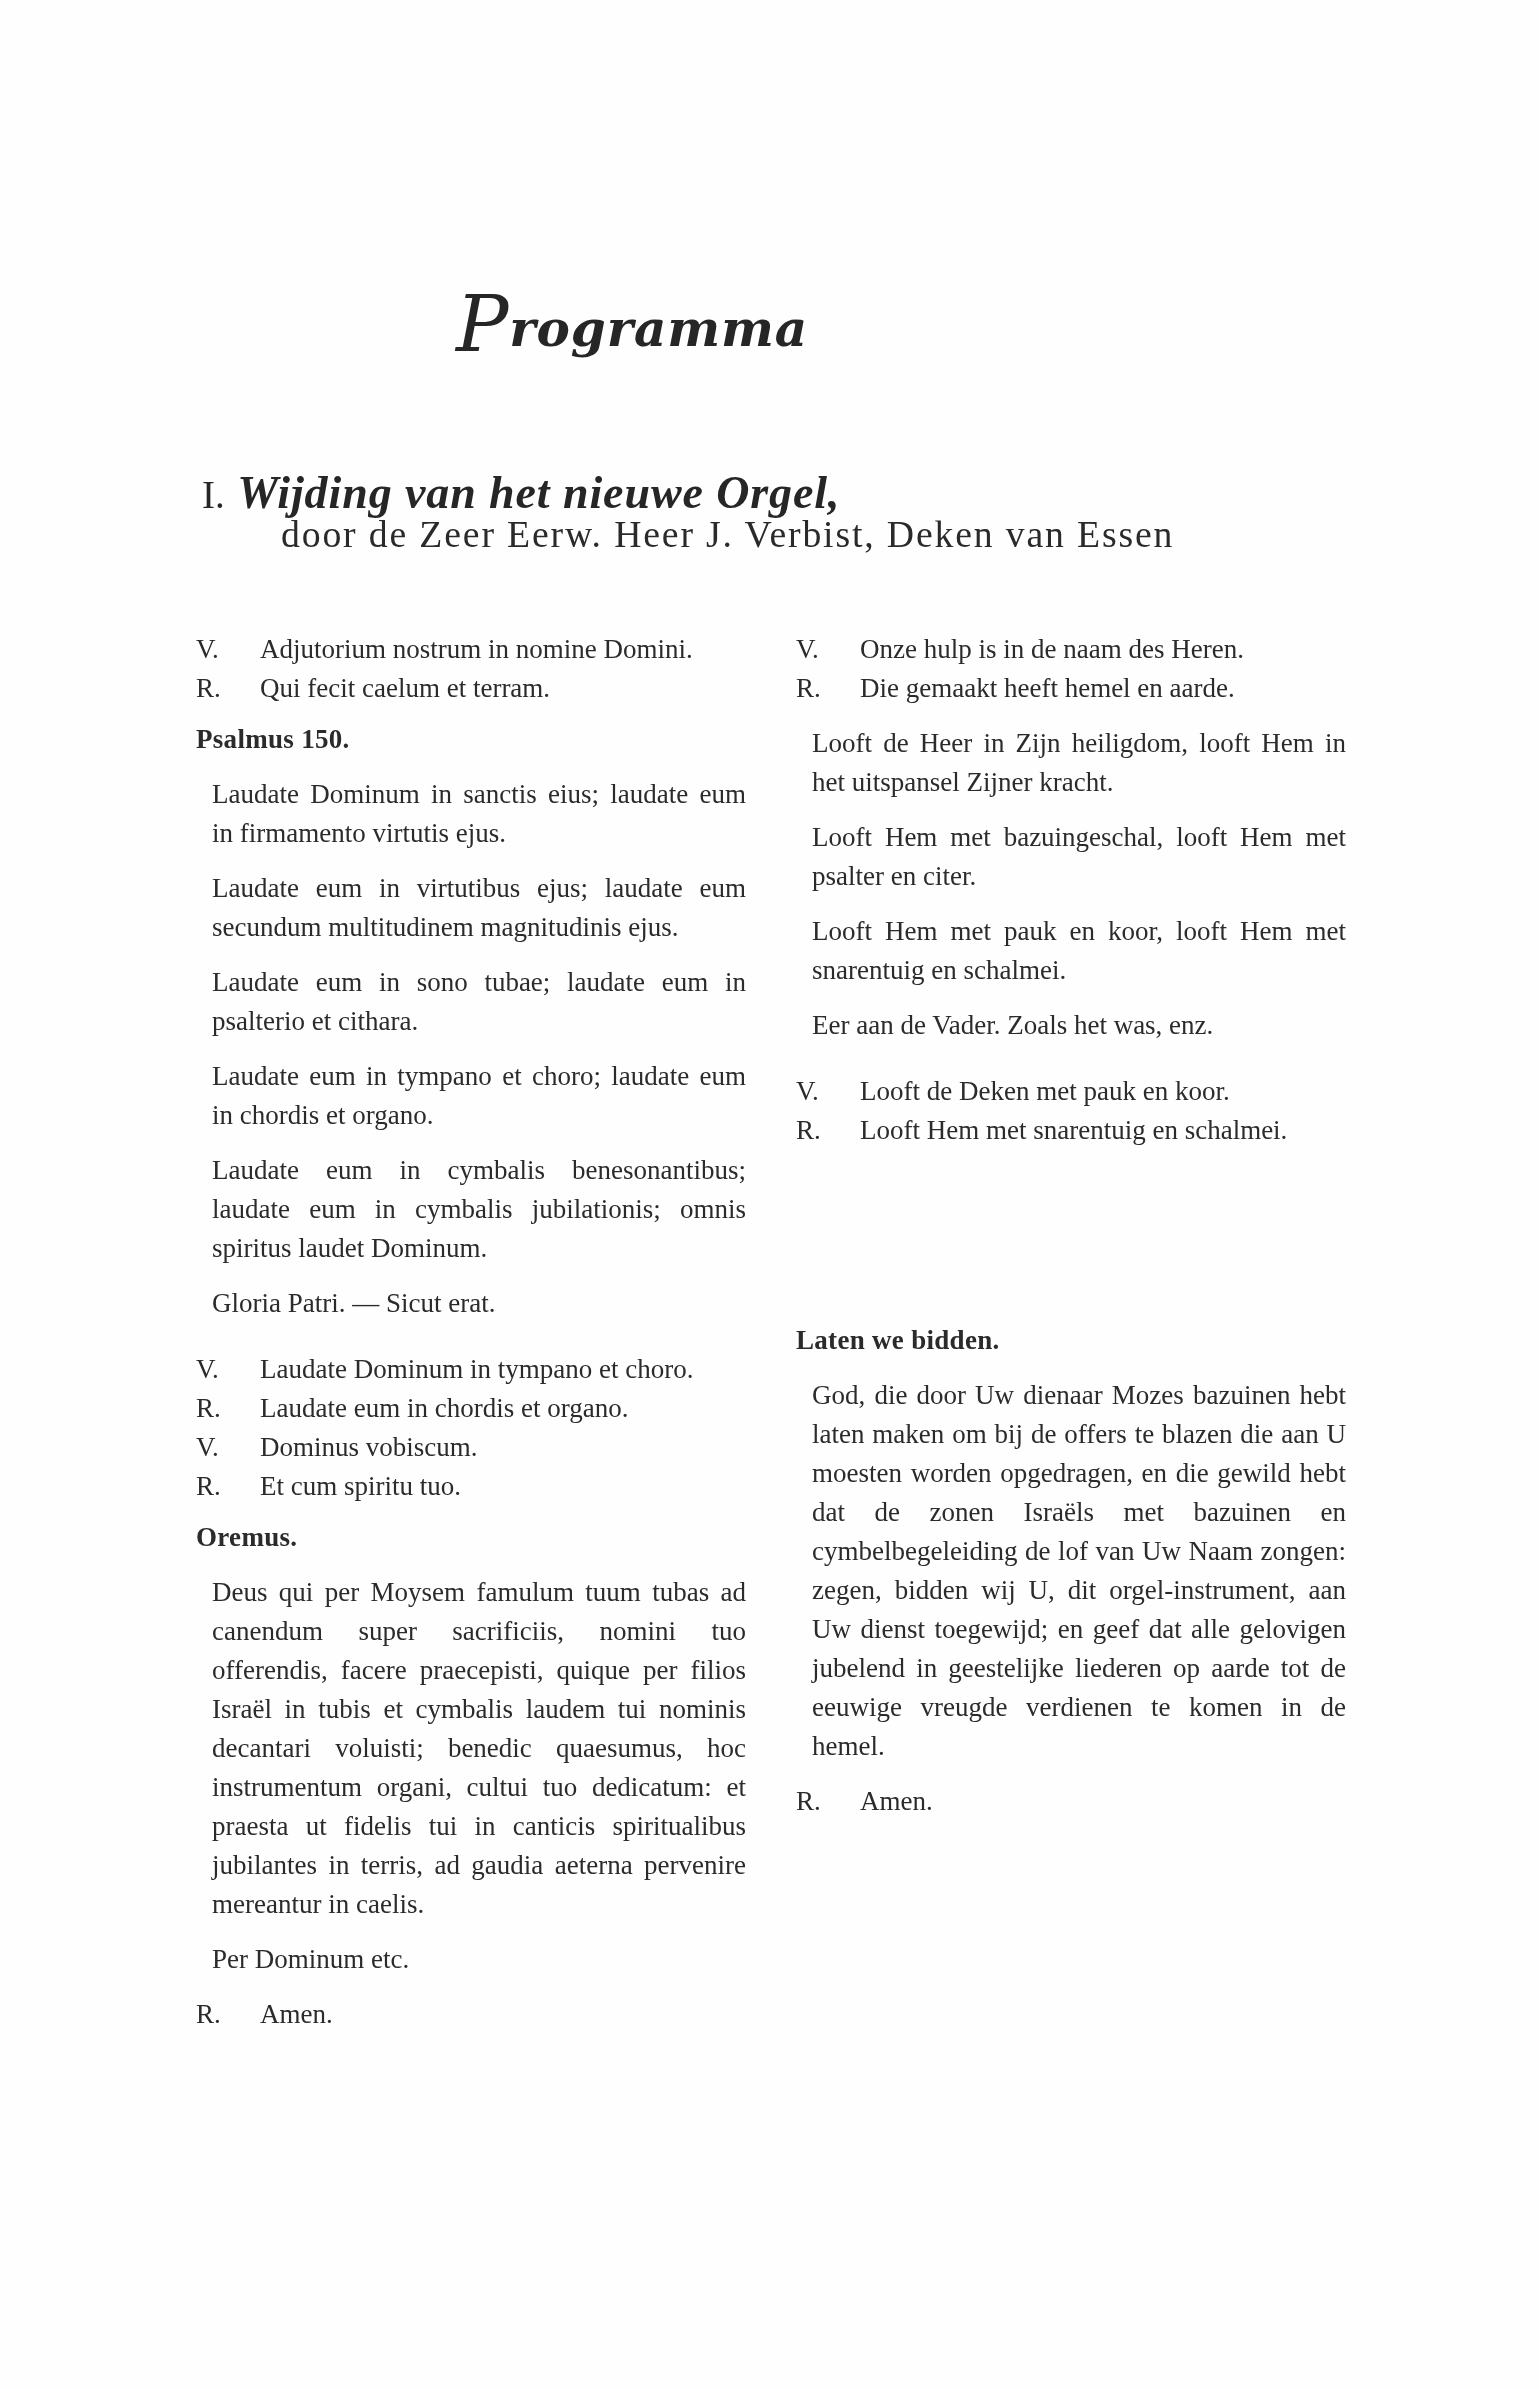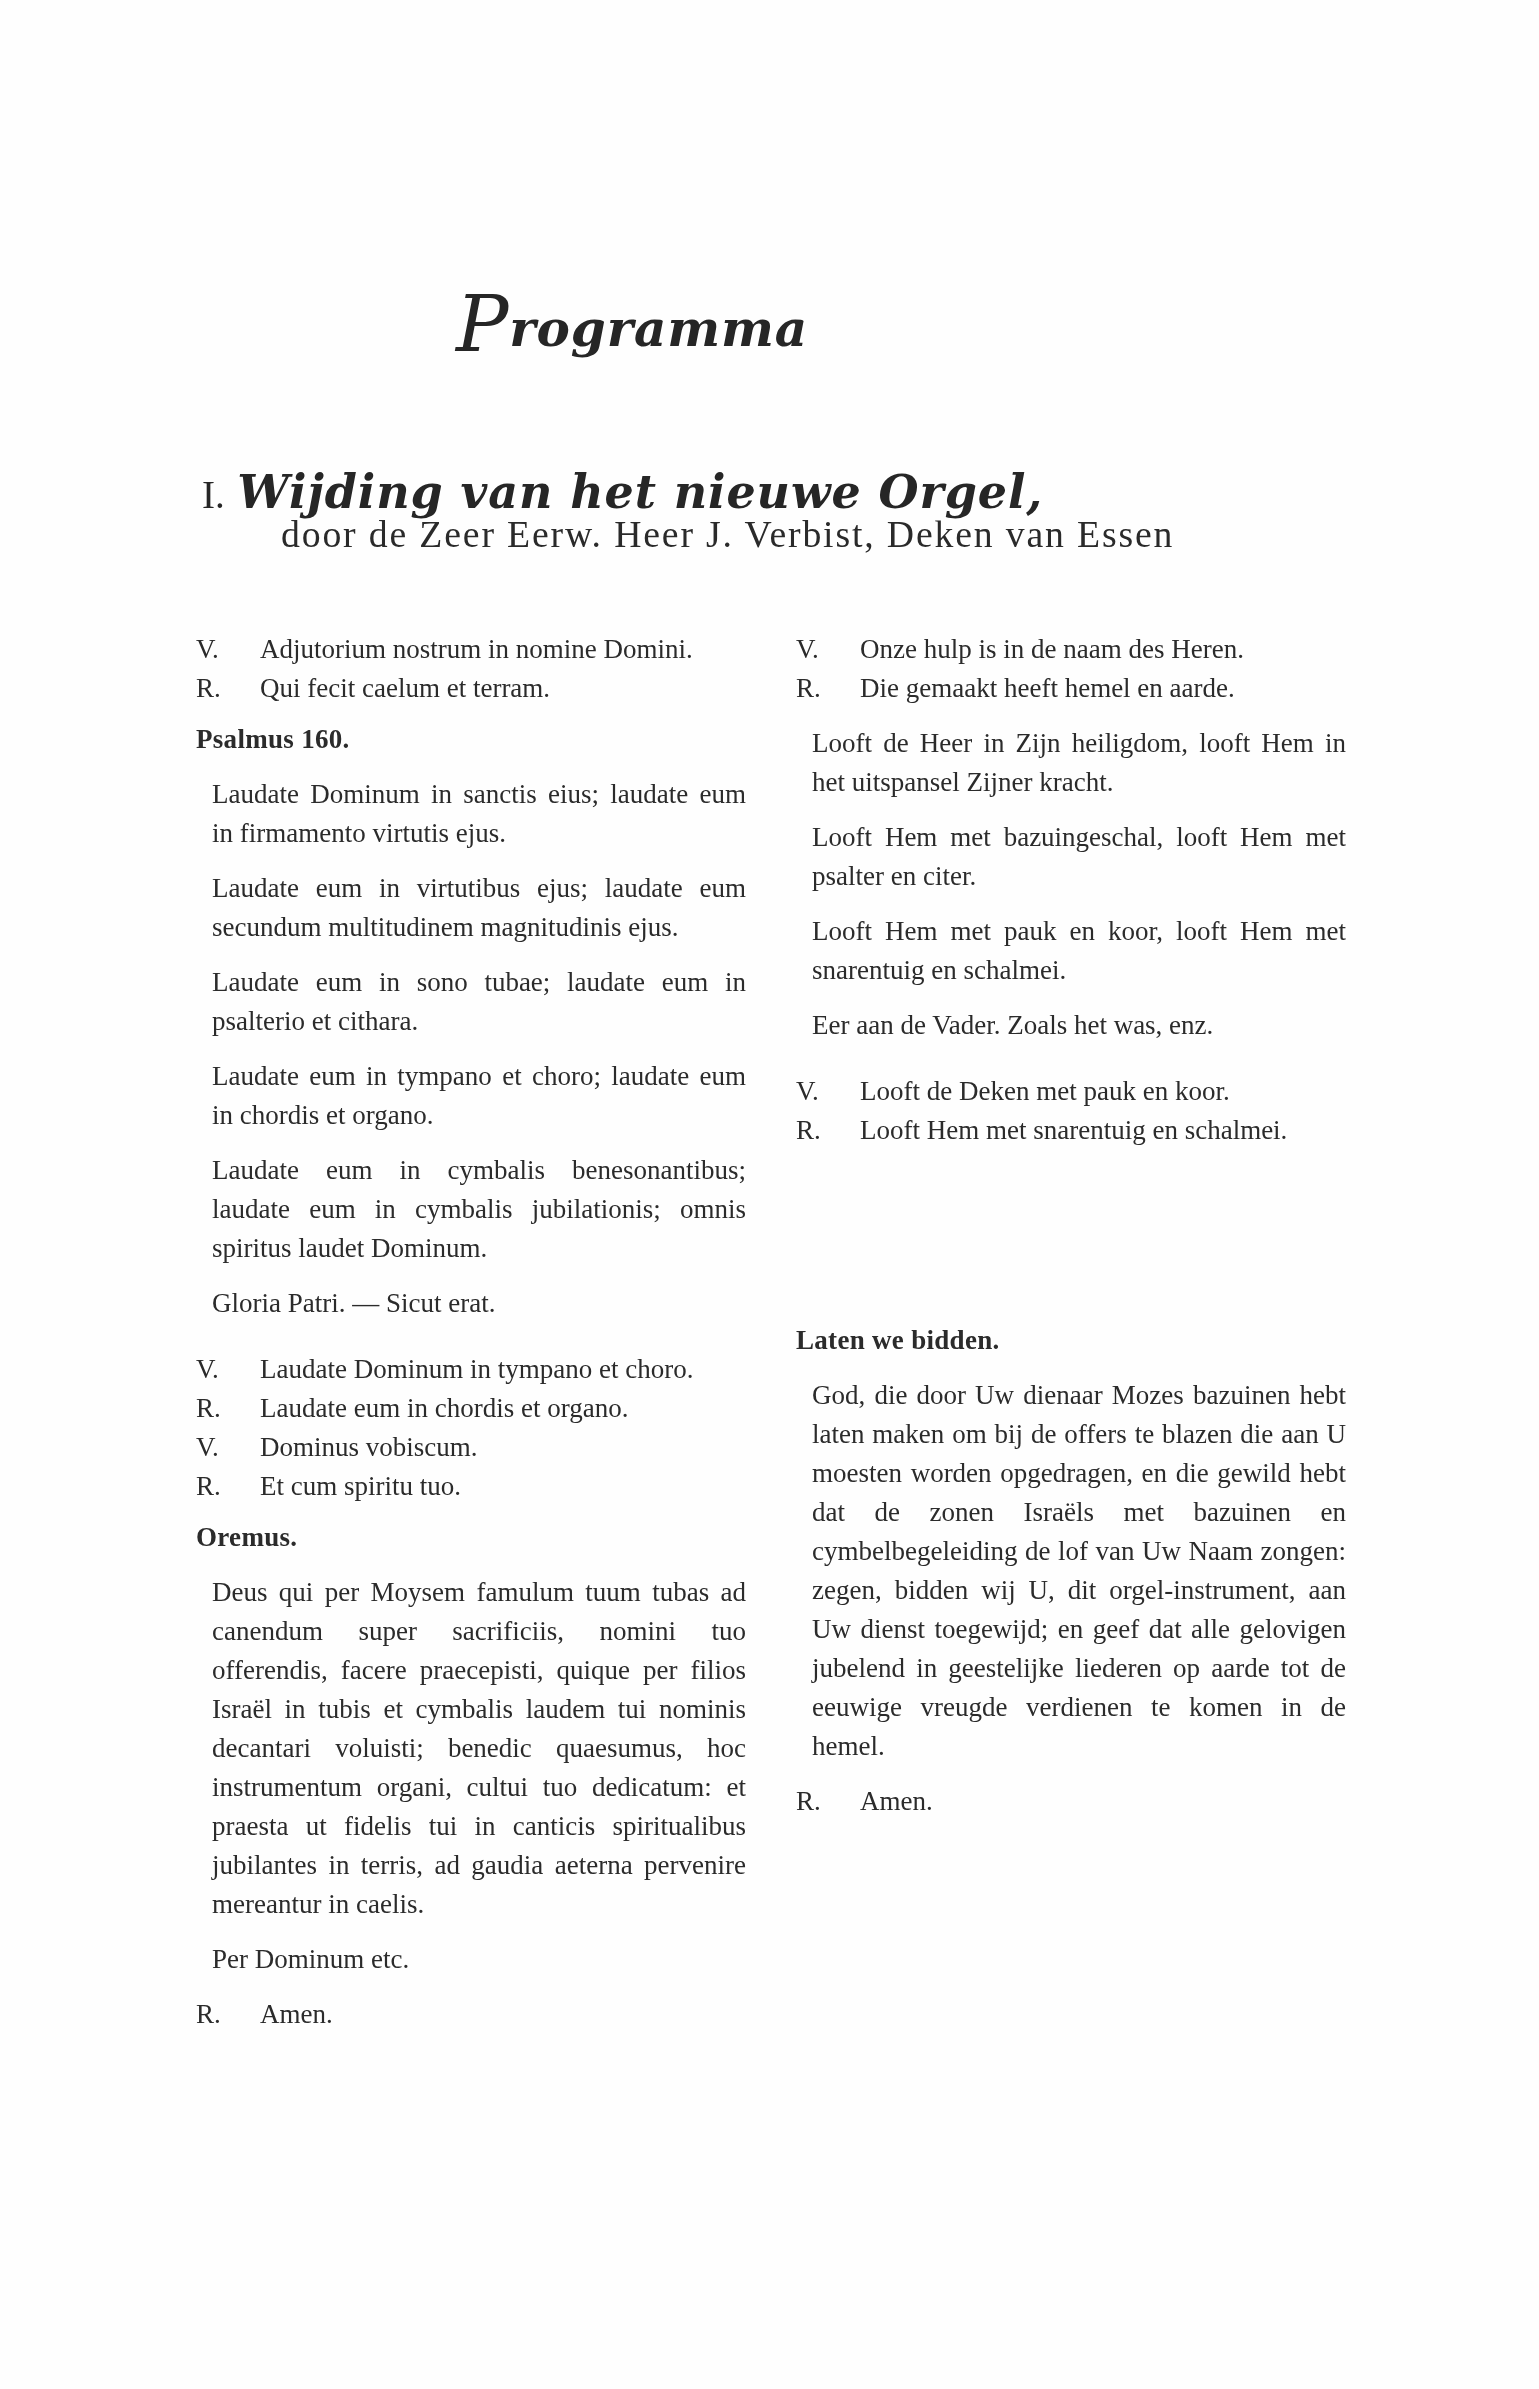--- a/index.html
+++ b/index.html
@@ -52,20 +52,21 @@
     .section-heading .num {
       font-family: "Liberation Serif", serif;
       font-style: normal;
       font-size: 39px;
       margin-right: 12.4px;
     }
     .section-heading .ttl {
       font-style: italic;
       font-weight: bold;
       letter-spacing: 0.9px;
+      font-family: Liberation Serif, serif;
     }
     .byline {
       position: absolute;
       top: 513px;
       left: 281px;
       font-family: "Liberation Serif", serif;
       font-size: 37px;
       letter-spacing: 1.8px;
       color: #2a2a2a;
       white-space: nowrap;
@@ -128,21 +129,21 @@
   <div class="col left">
     <div class="vr">
       <span class="mark">V.</span>
       <span class="txt">Adjutorium nostrum in nomine Domini.</span>
     </div>
     <div class="vr">
       <span class="mark">R.</span>
       <span class="txt">Qui fecit caelum et terram.</span>
     </div>
 
-    <div class="heading">Psalmus 160.</div>
+    <div class="heading">Psalmus 150.</div>
     <p class="para">Laudate Dominum in sanctis eius; laudate eum in firmamento virtutis ejus.</p>
     <p class="para">Laudate eum in virtutibus ejus; laudate eum secundum multitudinem magnitudinis ejus.</p>
     <p class="para">Laudate eum in sono tubae; laudate eum in psalterio et cithara.</p>
     <p class="para">Laudate eum in tympano et choro; laudate eum in chordis et organo.</p>
     <p class="para">Laudate eum in cymbalis benesonantibus; laudate eum in cymbalis jubilationis; omnis spiritus laudet Dominum.</p>
     <p class="para">Gloria Patri. — Sicut erat.</p>
 
     <div class="gap-s"></div>
     <div class="vr">
       <span class="mark">V.</span>

